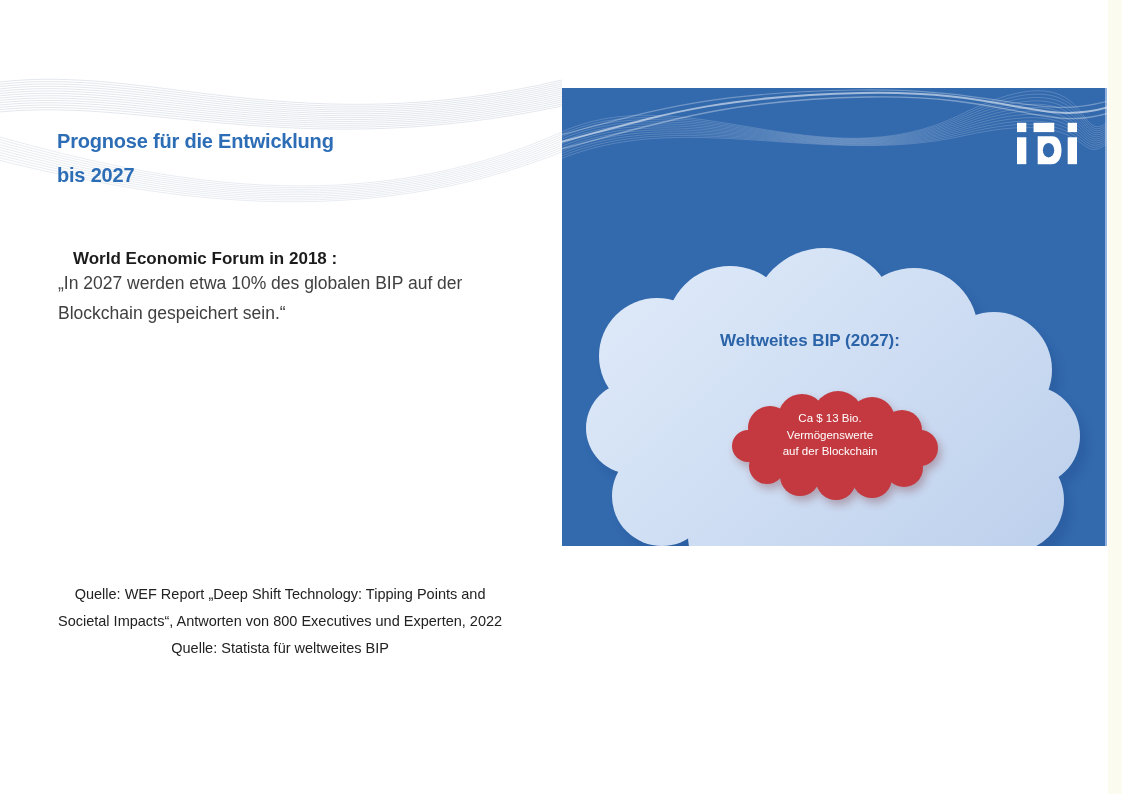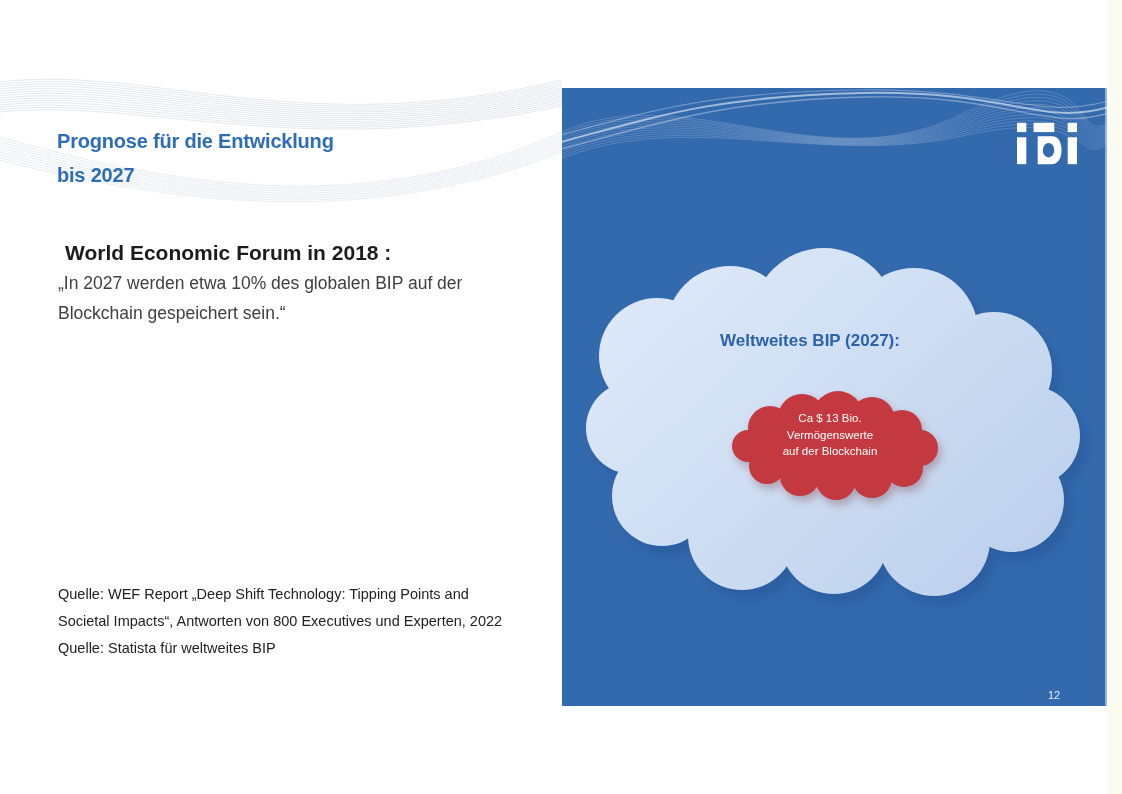--- a/index.html
+++ b/index.html
@@ -14,35 +14,35 @@
     background:#fbfbef;
   }
   .waves-left{position:absolute; left:0; top:72px; width:562px; height:170px; z-index:1;}
   .title{
     position:absolute; left:57px; top:124px; margin:0; z-index:2;
     font-size:20px; line-height:34px; font-weight:bold;
     color:var(--title-blue,#2c6db6); letter-spacing:-0.2px;
   }
   .title .tline{display:block;}
   .heading{
-    position:absolute; left:58px; top:234px; margin:7px; z-index:2;
-    font-size:21px; font-weight:bold; color:#1c1c1c;
+    position:absolute; left:58px; top:234px; margin:15px; z-index:2;
+    font-size:17px; font-weight:bold; color:#1c1c1c;
   }
   .quote{
     position:absolute; left:58px; top:268px; margin:0; z-index:2;
     font-size:17.5px; line-height:30px; color:#404040;
   }
   .quote span{display:block;}
   .sources{
     position:absolute; left:58px; top:581px; z-index:2;
     font-size:14.5px; line-height:27px; color:#222222;
   }
-  .sources div{display:block;}
+  .sources div{display:block;text-align:center;}
   .panel{
-    position:absolute; left:562px; top:88px; width:545px; height:618px;
+    position:absolute; left:562px; top:88px; width:545px; height:458px;
     background:var(--panel-blue,#3369ad);
     box-shadow:inset -2px 0 0 #93b2de;
     overflow:hidden; z-index:3;
   }
   .waves-panel{position:absolute; left:0; top:0; width:545px; height:190px;}
   .cloud-svg{position:absolute; left:0; top:0; width:545px; height:617px;}
   .logo{position:absolute; top:33px; right:30px; width:60px; height:46px;}
   .logo svg{display:block; width:100%; height:100%;}
   .cloud-label{
     position:absolute; left:88px; top:238px; width:320px; text-align:center;

